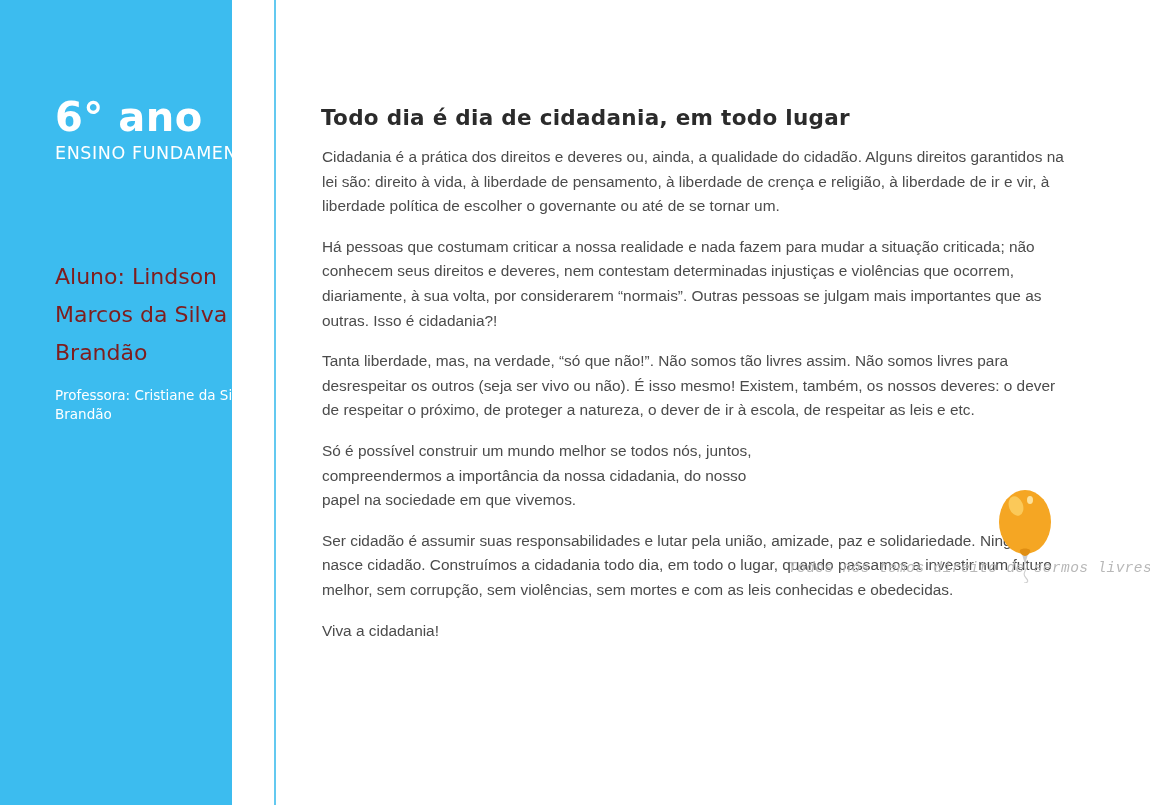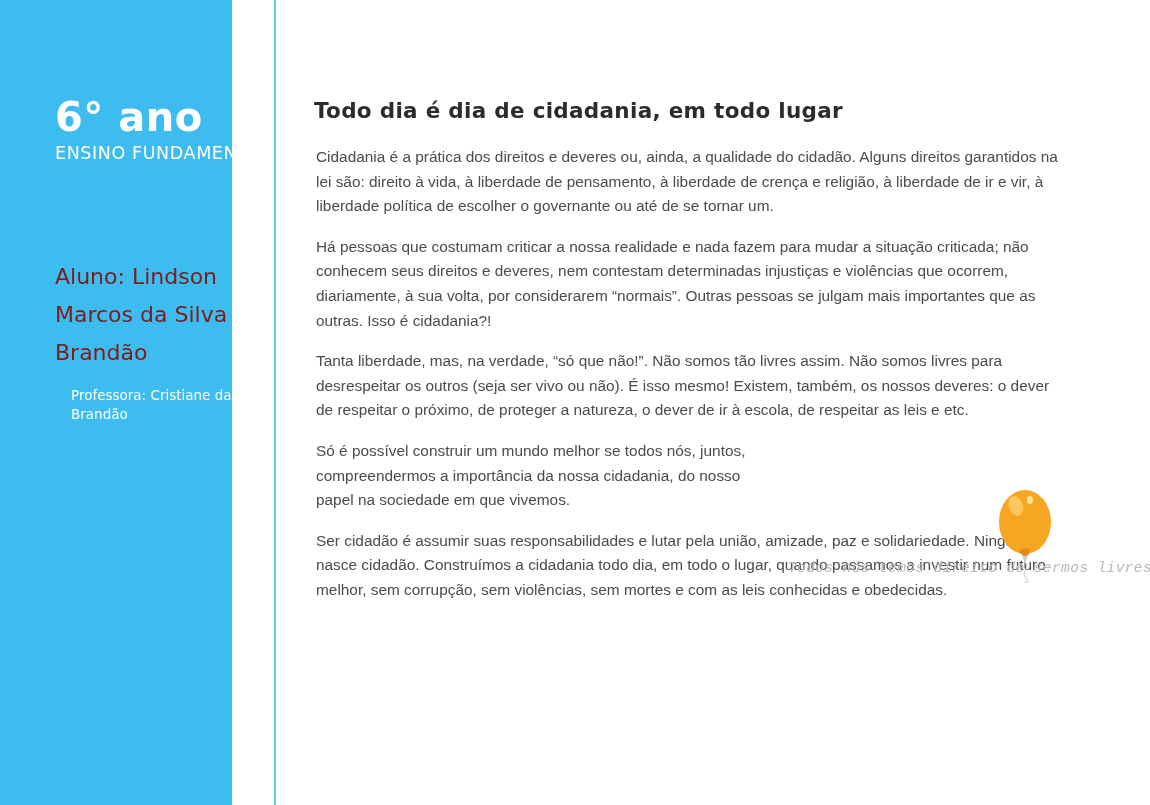--- a/index.html
+++ b/index.html
@@ -79,47 +79,47 @@
   #meta-block {
     position: absolute;
     top: 386px;
     width: 215px;
   }
   .meta-item {
     font-family: "DejaVu Sans", sans-serif;
     font-size: 13.5px;
     line-height: 19px;
     color: #ffffff;
-    margin: 0 0 23px 16px;
+    margin: 0 0 23px 0;
   }
 
   
   #main {
     position: absolute;
     left: 314px;
     top: 0;
     width: 750px;
     height: 805px;
   }
   #article-title {
     position: absolute;
     top: 98px;
     left: 0;
-    margin: 0;
+    margin: 7px;
     font-family: "DejaVu Sans", sans-serif;
     font-size: 21.5px;
     font-weight: bold;
     color: #2b2b2b;
     letter-spacing: 0.3px;
     white-space: nowrap;
   }
   #body-copy {
     position: absolute;
     top: 145px;
-    left: 2px;
+    left: 8px;
     width: 750px;
   }
   .para {
     margin: 0 0 16px 0;
     font-family: "Liberation Sans", sans-serif;
     font-size: 15.4px;
     line-height: 24.6px;
     color: #4b4b4b;
     text-align: left;
   }
@@ -176,20 +176,21 @@
 <div id="main">
 
   <h1 id="article-title">Todo dia é dia de cidadania, em todo lugar</h1>
 
   <div id="body-copy">
     <p class="para">Cidadania é a prática dos direitos e deveres ou, ainda, a qualidade do cidadão. Alguns direitos garantidos na lei são: direito à vida, à liberdade de pensamento, à liberdade de crença e religião, à liberdade de ir e vir, à liberdade política de escolher o governante ou até de se tornar um.</p>
     <p class="para">Há pessoas que costumam criticar a nossa realidade e nada fazem para mudar a situação criticada; não conhecem seus direitos e deveres, nem contestam determinadas injustiças e violências que ocorrem, diariamente, à sua volta, por considerarem “normais”. Outras pessoas se julgam mais importantes que as outras. Isso é cidadania?!</p>
     <p class="para">Tanta liberdade, mas, na verdade, “só que não!”. Não somos tão livres assim. Não somos livres para desrespeitar os outros (seja ser vivo ou não). É isso mesmo! Existem, também, os nossos deveres: o dever de respeitar o próximo, de proteger a natureza, o dever de ir à escola, de respeitar as leis e etc.</p>
     <p class="para para-narrow">Só é possível construir um mundo melhor se todos nós, juntos, compreendermos a importância da nossa cidadania, do nosso papel na sociedade em que vivemos.</p>
     <p class="para">Ser cidadão é assumir suas responsabilidades e lutar pela união, amizade, paz e solidariedade. Ninguém nasce cidadão. Construímos a cidadania todo dia, em todo o lugar, quando passamos a investir num futuro melhor, sem corrupção, sem violências, sem mortes e com as leis conhecidas e obedecidas.</p>
+    <p class="para para-narrow">Viva a cidadania!</p>
   </div>
 
 </div>
 
 <div id="illustration">
 
   <svg id="balloon-svg" width="70" height="105" viewBox="0 0 70 105">
     <path d="M35 86 C35 86 33 80 32 76 L38 76 C37 80 35 86 35 86 Z" fill="#cccccc"></path>
     <path d="M35 84 C41 90 30 94 36 100 C40 104 36 105 34 105" stroke="#cfcfcf" stroke-width="1.1" fill="none"></path>
     <ellipse cx="35" cy="44" rx="26" ry="32" fill="#f5a623"></ellipse>

